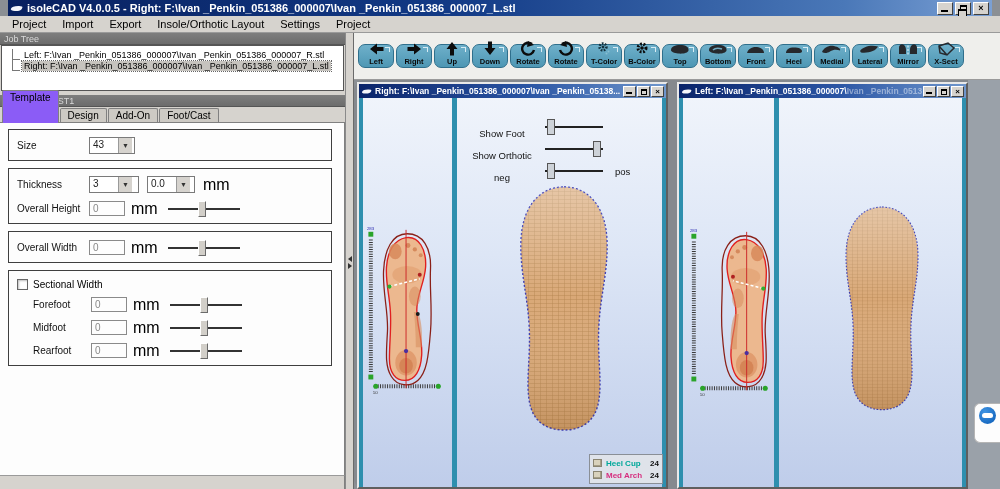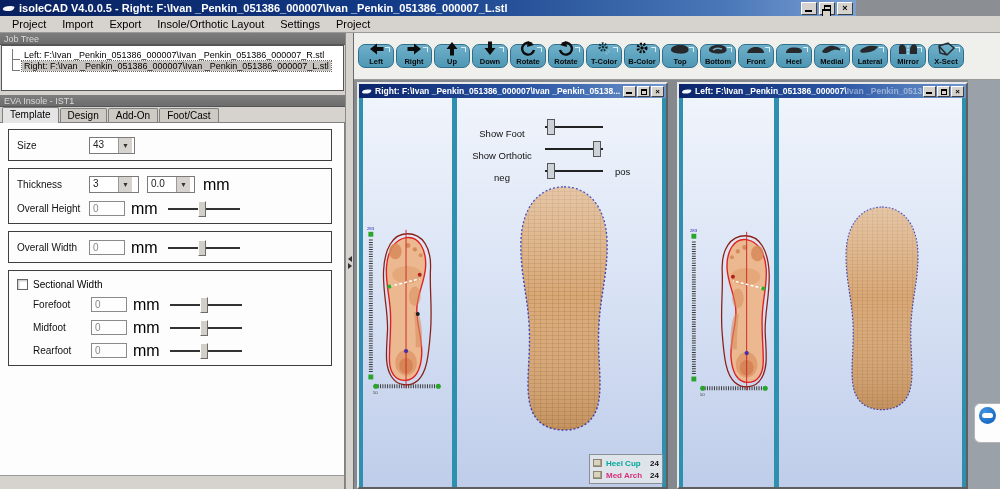--- a/index.html
+++ b/index.html
@@ -1,20 +1,20 @@
 <!DOCTYPE html>
 <html><head>
 <meta charset="utf-8">
 <style>
   * { margin:0; padding:0; box-sizing:border-box; }
   html,body { width:1000px; height:489px; overflow:hidden; }
   body { font-family:"Liberation Sans", sans-serif; font-size:11px; background:#8b8f94; position:relative; }
 
   
-  .titlebar { position:absolute; left:0; top:0; width:856px; height:16px;
+  .titlebar { position:absolute; left:8px; top:0; width:984px; height:16px;
     background:linear-gradient(90deg,#08205f 0%,#123a86 45%,#4a78b8 85%,#7ba0d4 100%);
     display:flex; align-items:center; padding:0 3px; color:#fff; }
   .app-icon { width:12px; height:9px; margin-right:4px; position:relative; flex:0 0 auto; }
   .app-icon::before { content:""; position:absolute; left:0; top:2px; width:11px; height:5px;
     background:#f4f6fa; border-radius:60% 40% 50% 50%; transform:skewX(-25deg); }
   .titlebar .title-text { font-weight:bold; font-size:11px; white-space:nowrap; overflow:hidden; flex:1; }
   .win-btns { display:flex; gap:2px; flex:0 0 auto; }
   .win-btn { width:16px; height:13px; background:#d6d3ce; border:1px solid;
     border-color:#fff #404040 #404040 #fff; font-size:9px; line-height:10px; text-align:center;
     color:#000; font-weight:bold; position:relative; }
@@ -36,21 +36,21 @@
   .tree-row { display:flex; align-items:flex-end; height:11px; font-size:9px; white-space:nowrap; }
   .tree-elbow { width:7px; height:1px; background:#777; margin-right:2px; flex:0 0 auto; }
   .tree-label { padding:0 2px; }
   .tree-row.selected .tree-label { background:#c6c3be; outline:1px dotted #666; }
   .panel-gap { height:4px; }
 
   .tabstrip { display:flex; align-items:flex-end; height:16px; padding-left:2px; background:#d6d3ce; position:relative; }
   .tabstrip::after { content:""; position:absolute; left:0; right:0; bottom:0; height:1px; background:#808080; }
   .tab { border:1px solid #808080; border-bottom:none; background:#cdcac4; padding:1px 7px 2px;
     font-size:10px; margin-right:1px; border-radius:2px 2px 0 0; position:relative; }
-  .tab.active { background:#e5e5e5; z-index:2; padding-bottom:3px; }
+  .tab.active { background:#8b5cf6; z-index:2; padding-bottom:20px; }
 
   .form-area { background:#fdfdfd; border-right:1px solid #808080; height:352px; padding:6px 12px 0 8px; }
   .groupbox { border:1px solid #3f3f3f; background:#fdfdfd; padding:5px 8px 4px; margin-bottom:7px; }
   .frow { display:flex; align-items:center; height:21px; }
   .flabel { width:72px; font-size:10px; color:#111; flex:0 0 auto; }
   .flabel.indent { width:58px; margin-left:16px; }
   .combo { display:flex; align-items:stretch; height:17px; border:1px solid #7a7a7a; background:#fff; margin-right:8px; }
   .combo .combo-val { padding:1px 3px 0; font-size:10px; min-width:28px; color:#222; }
   .combo .combo-btn { width:14px; background:#d6d3ce; border-left:1px solid #9a9a9a; font-size:7px;
     color:#333; text-align:center; line-height:15px; }

